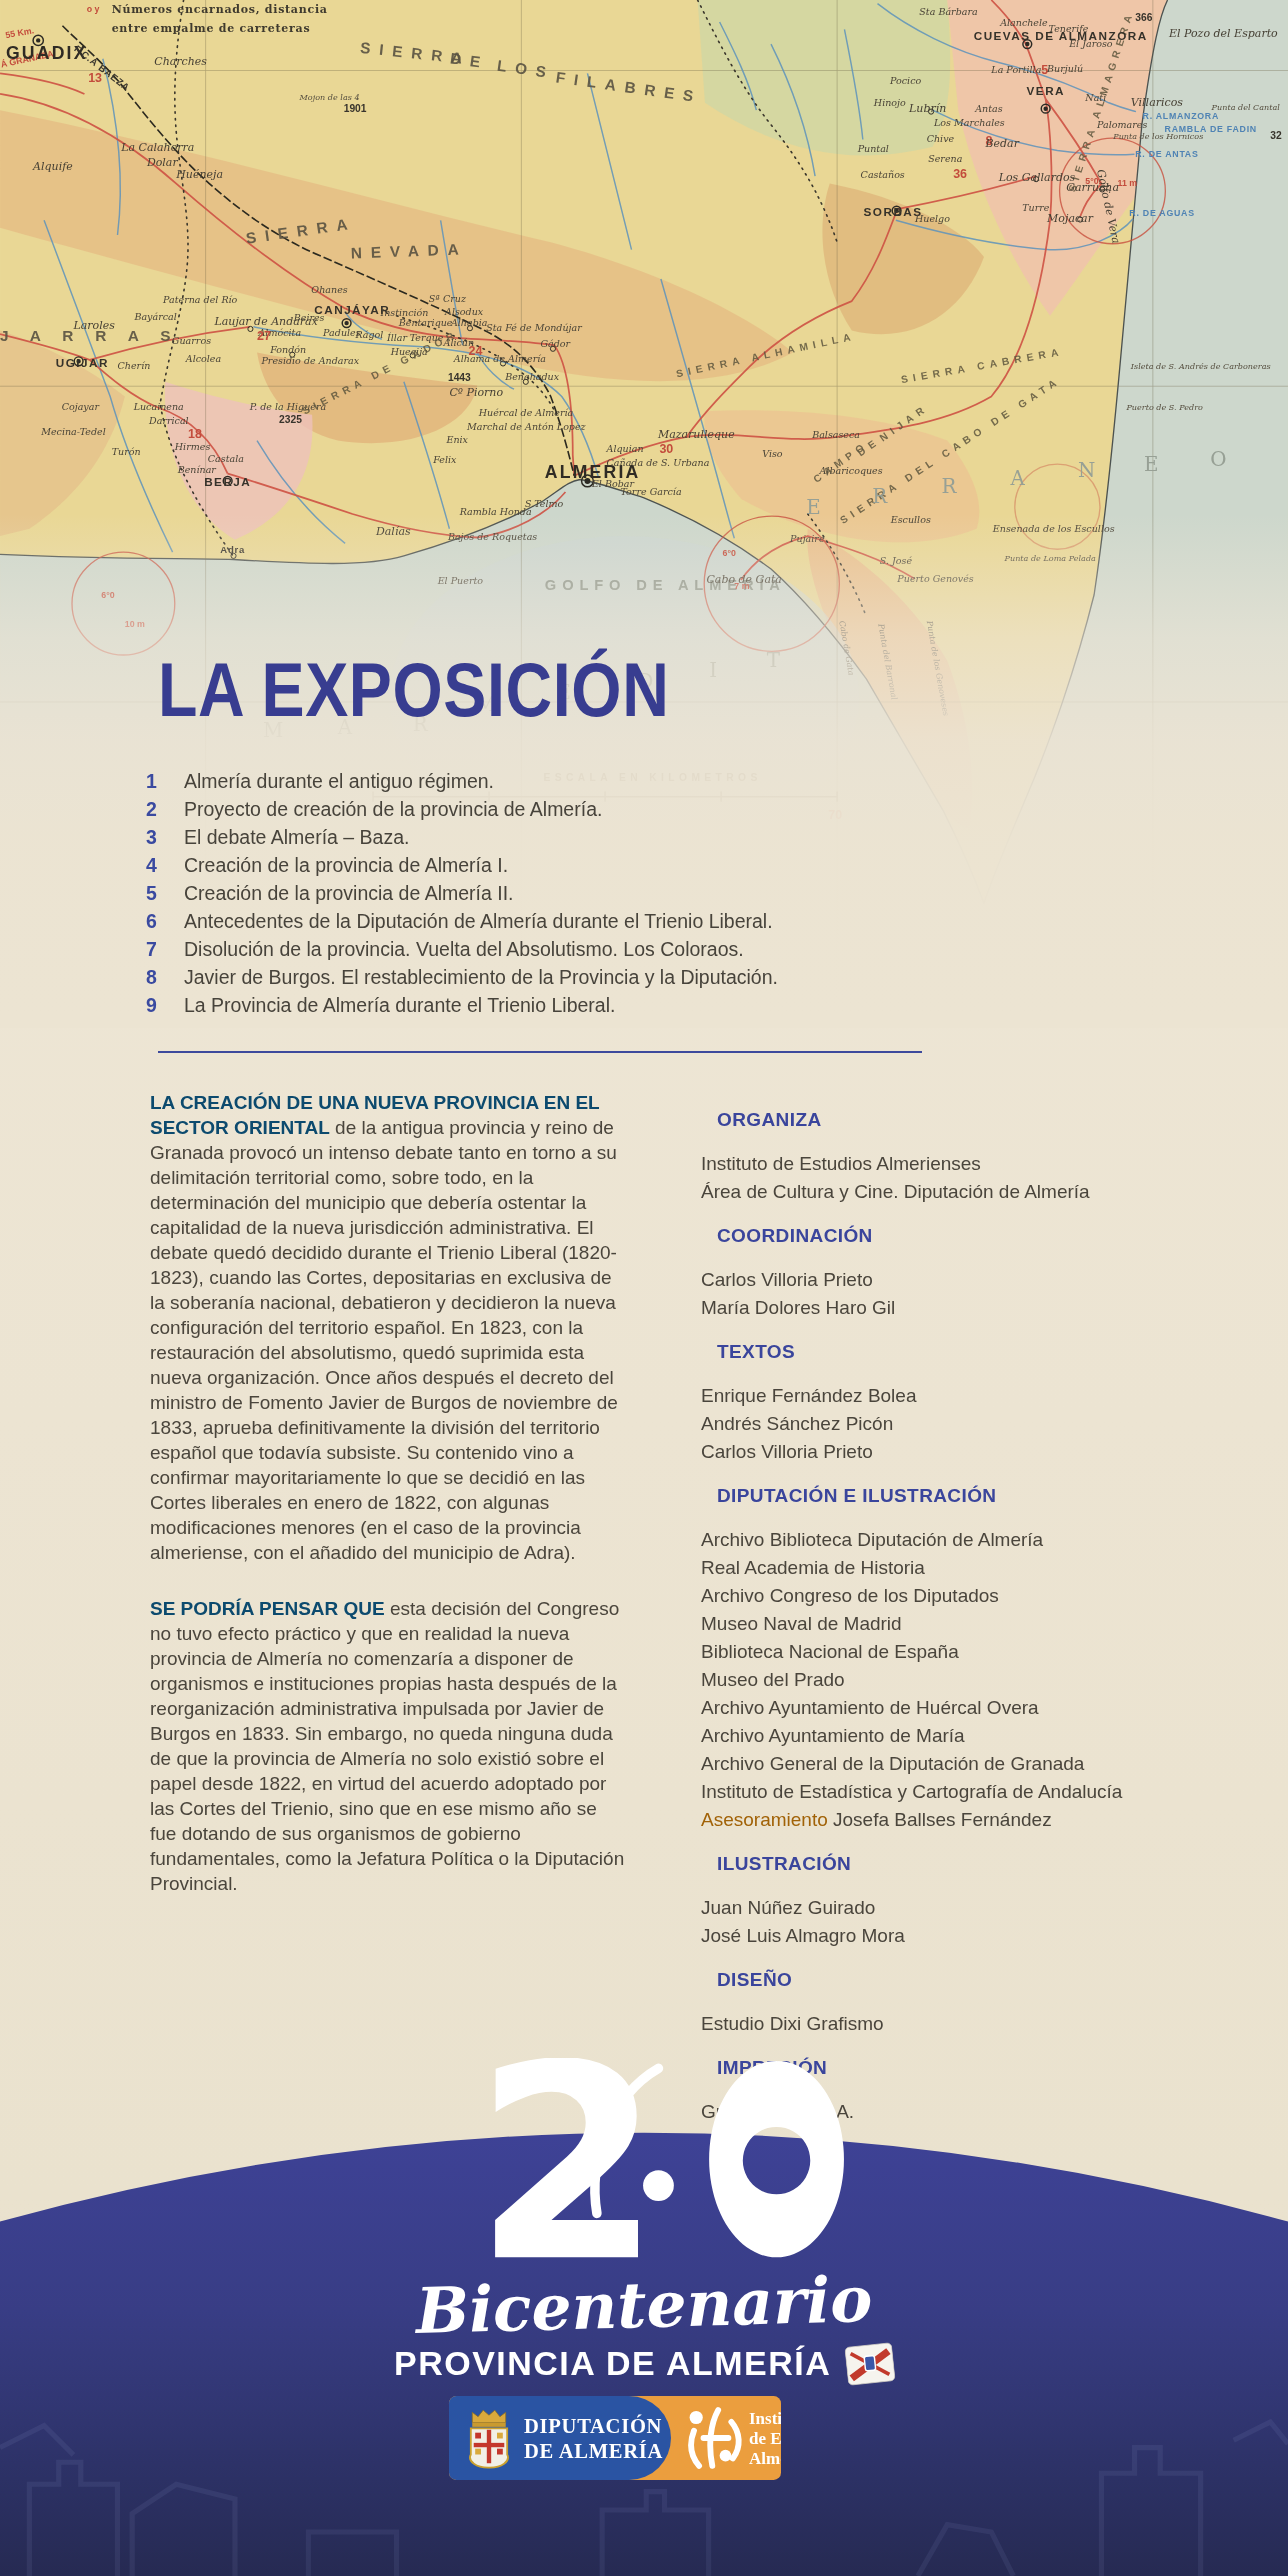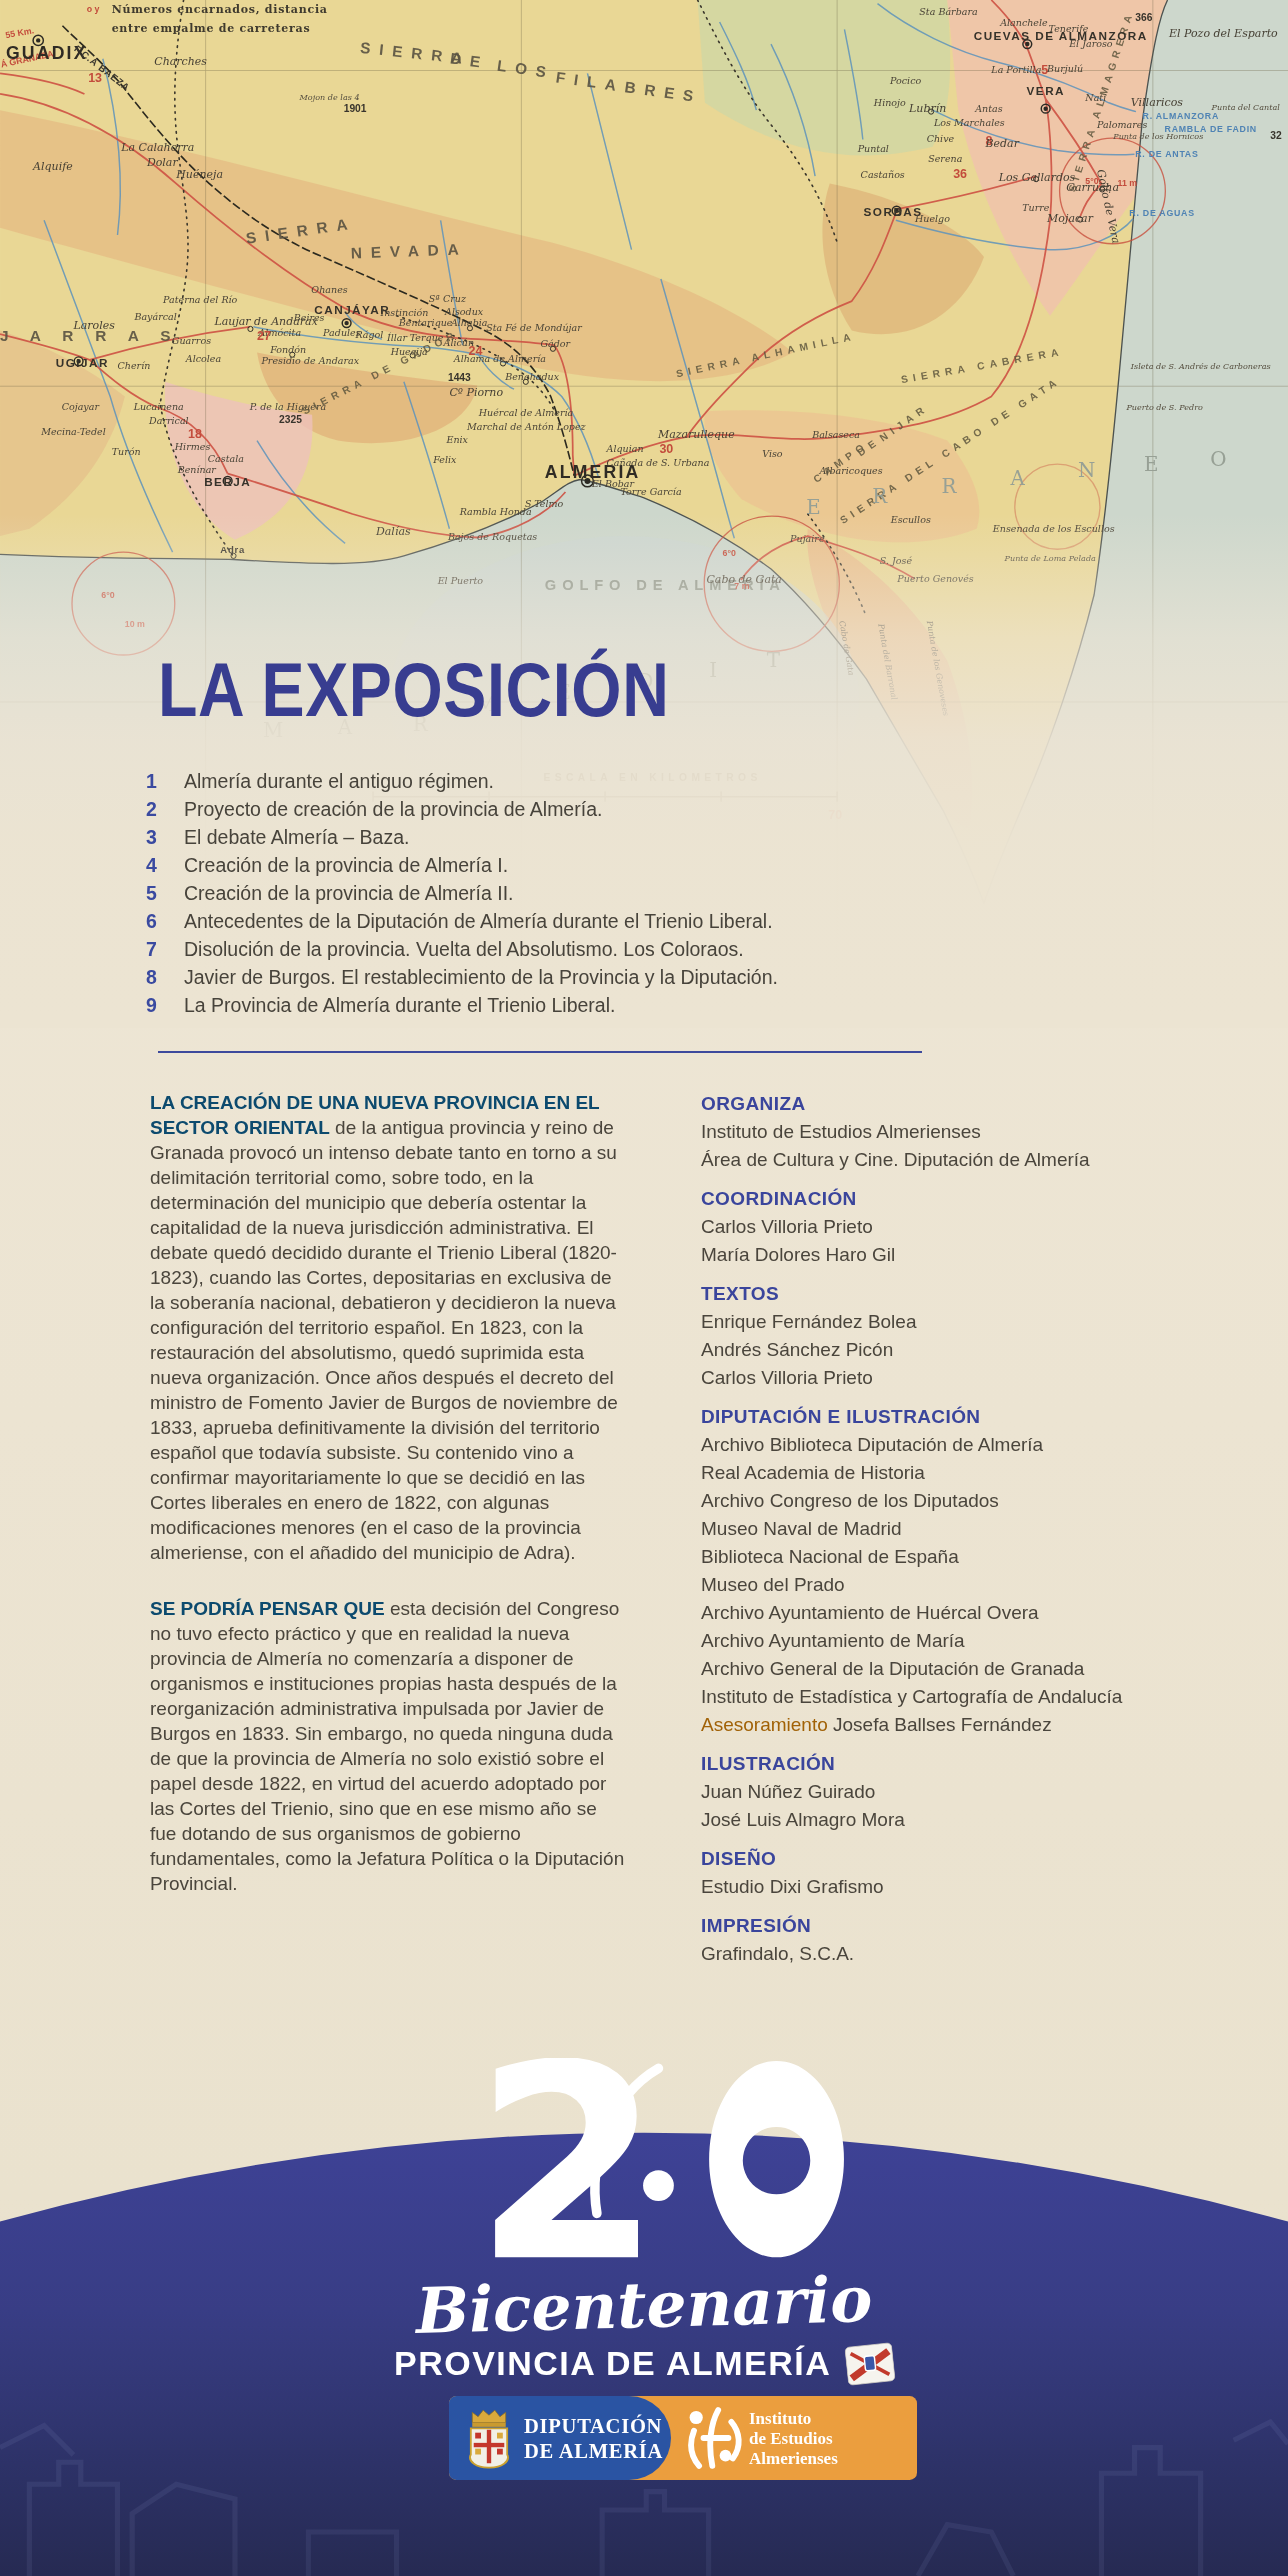--- a/index.html
+++ b/index.html
@@ -38,35 +38,35 @@
   .expo-item{display:flex;line-height:28px;font-size:19.5px;color:#47433b}
   .expo-item .num{display:inline-block;width:38px;color:#3a4aa0;font-weight:700;flex:0 0 38px}
   .divider{position:absolute;left:158px;top:1051px;width:764px;height:1.5px;background:#3d4a9c}
 
   .col-left{position:absolute;left:150px;top:1090px;width:476px;font-size:19px;line-height:25px;color:#4a453c}
   .para{margin:0 0 31px 0}
   .lead{color:#0c4a6e;font-weight:700}
 
   .col-right{position:absolute;left:701px;top:1090px;width:485px;font-size:19px;line-height:28px;color:#4a453c}
   .credit{margin:0 0 11px 0}
-  .chead{margin:0;font-size:19px;line-height:28px;color:#3a459c;font-weight:700;letter-spacing:0.4px}
+  .chead{margin:16px;font-size:19px;line-height:28px;color:#3a459c;font-weight:700;letter-spacing:0.4px}
   .centry{line-height:28px}
   .clead{font-weight:400;color:#a16207}
 
   
   .dome{position:absolute;left:0;top:2132px;width:1288px;height:444px}
   .logo200{position:absolute;left:466px;top:2058px;width:382px;height:214px}
   .logo200 text{font-family:"DejaVu Sans",sans-serif;font-weight:700}
   .script{position:absolute;left:0;top:2272px;width:1288px;text-align:center;
           font-family:"DejaVu Serif",serif;font-style:italic;font-weight:600;font-size:63px;
           line-height:66px;color:#fff;transform:rotate(-1.5deg)}
   .subtitle-row{position:absolute;left:0;top:2344px;width:1288px;display:flex;justify-content:center;gap:14.7px}
   .subtitle{font-size:34px;font-weight:700;color:#fff;letter-spacing:1.5px}
   .flag{width:48px;height:40px;transform:rotate(-6deg)}
-  .banner{position:absolute;left:449px;top:2396px;width:468px;height:84px;background:#eb9e3e;border-radius:7.3px;overflow:hidden}
+  .banner{position:absolute;left:449px;top:2396px;width:332px;height:84px;background:#eb9e3e;border-radius:7.3px;overflow:hidden}
   .banner-blue{position:absolute;left:0;top:0;bottom:0;width:222px;background:#2a54a3;border-radius:0 44px 44px 0}
   .crest{position:absolute;left:16px;top:9.5px;width:48px;height:65px}
   .dipu-text{position:absolute;left:75px;top:17.6px;color:#fff;font-family:"Liberation Serif",serif;
              font-weight:700;font-size:20.6px;line-height:25px;letter-spacing:0.7px;white-space:nowrap}
   .iea-glyph{position:absolute;left:234px;top:11px;width:63px;height:62px}
   .iea-text{position:absolute;left:300px;top:12.5px;color:#fff;font-family:"Liberation Serif",serif;
             font-weight:700;font-size:17px;line-height:20px;white-space:nowrap}
 </style>
 </head>
 <body>

